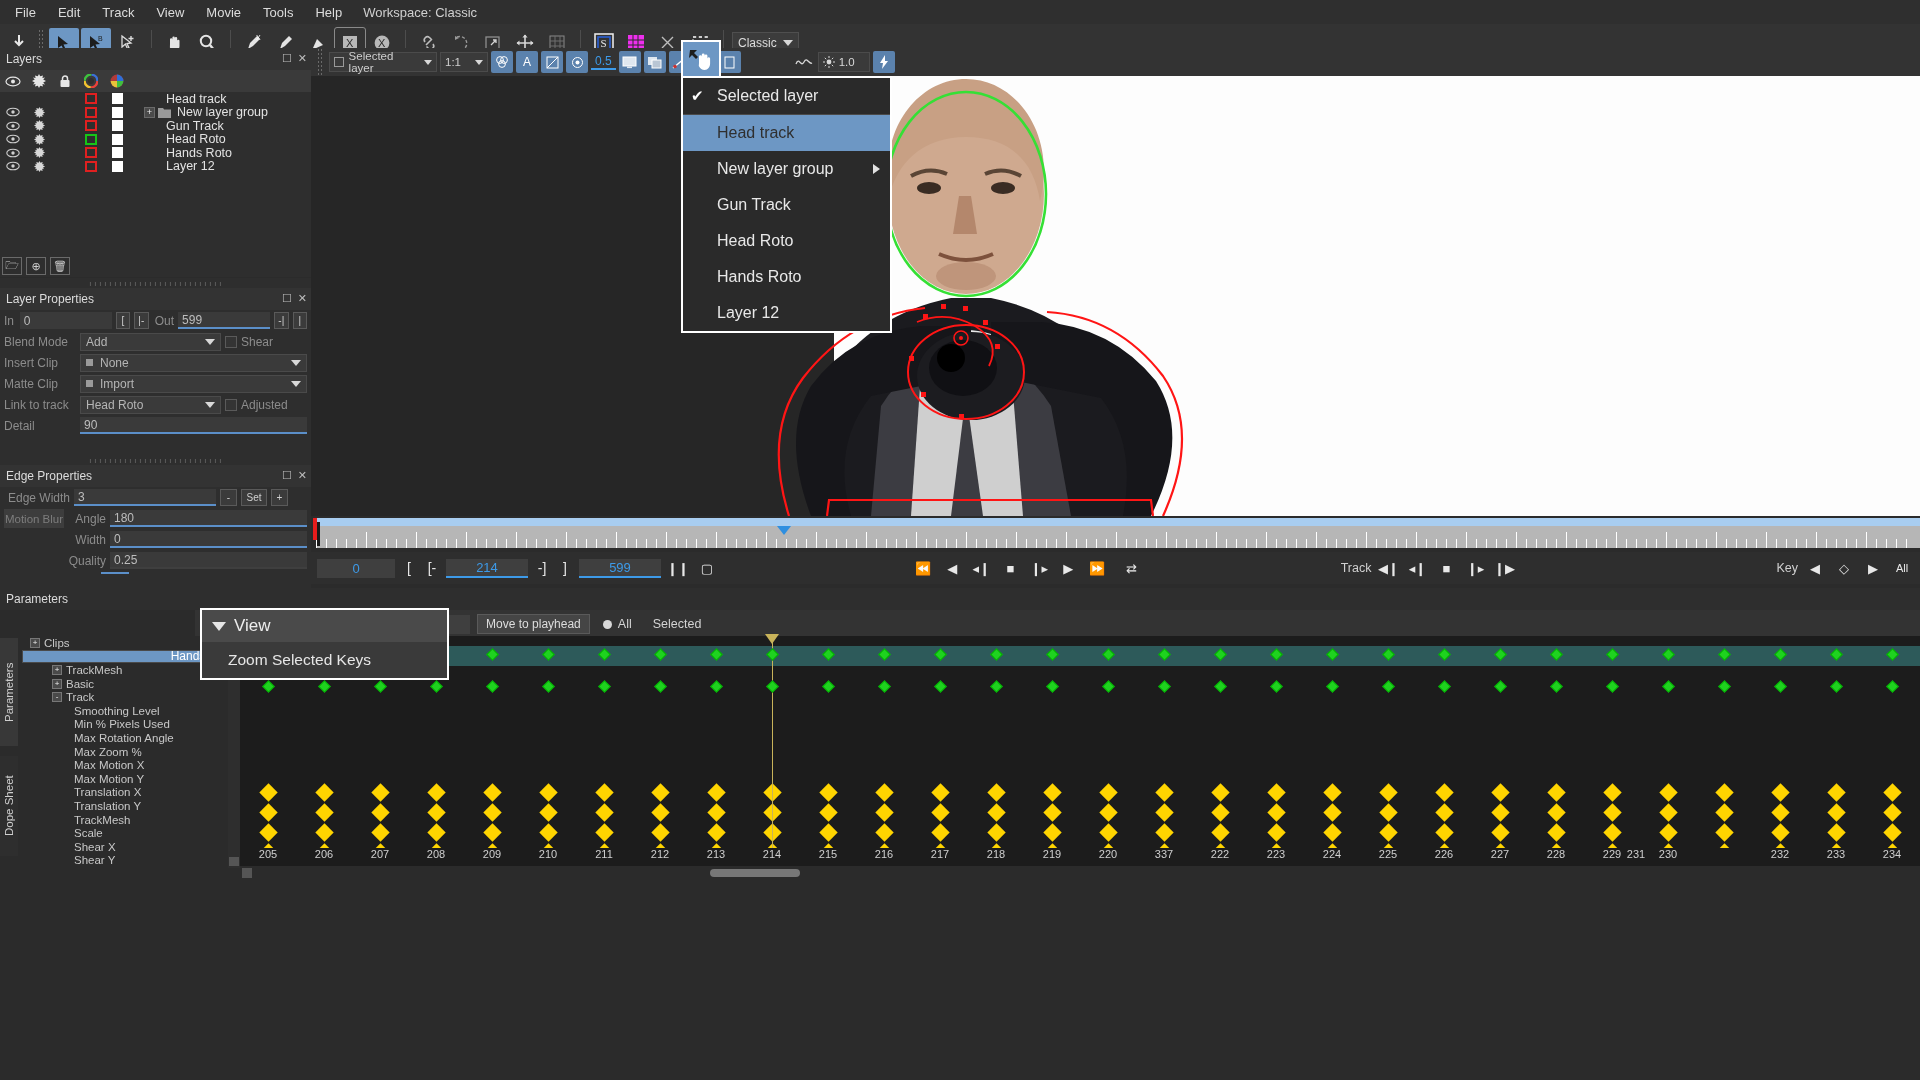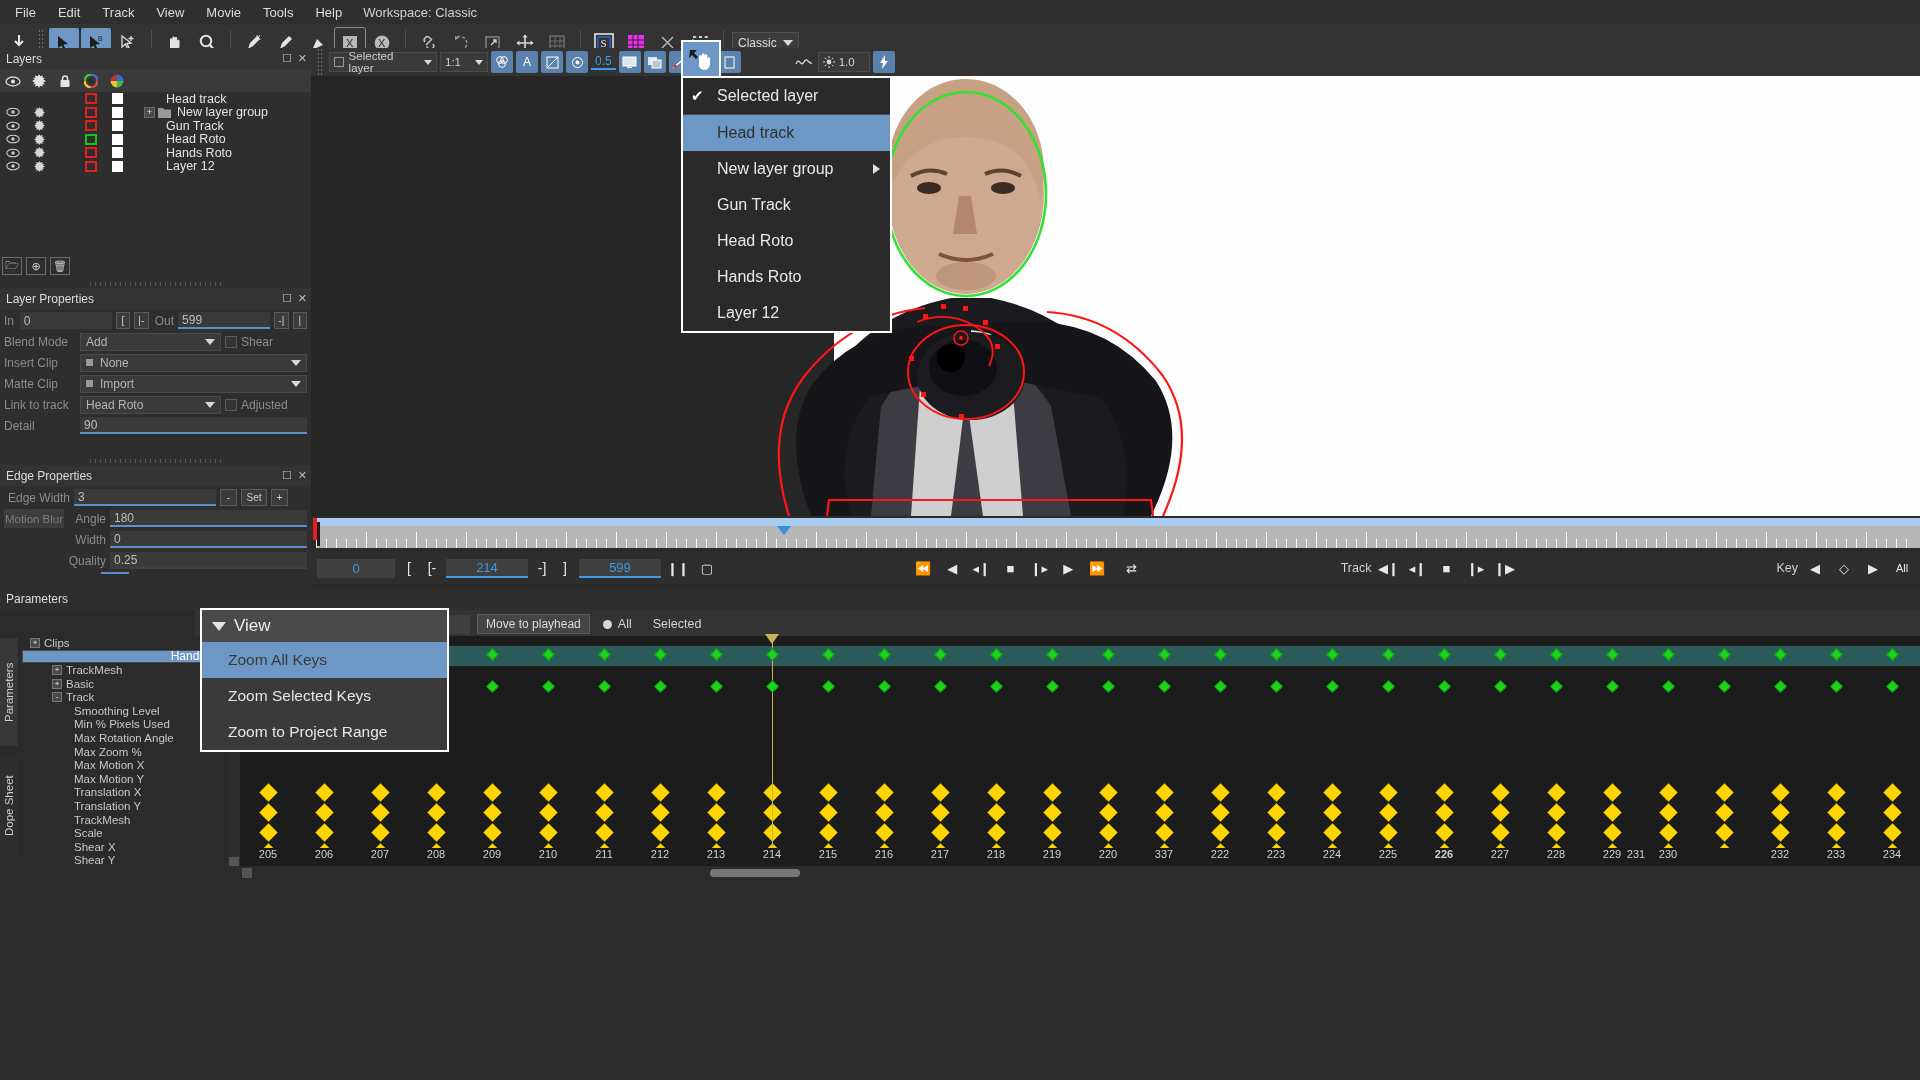--- a/index.html
+++ b/index.html
@@ -1258,21 +1258,21 @@
       <span class="flab" style="left: 644px;">216</span>
       <span class="flab" style="left: 700px;">217</span>
       <span class="flab" style="left: 756px;">218</span>
       <span class="flab" style="left: 812px;">219</span>
       <span class="flab" style="left: 868px;">220</span>
       <span class="flab" style="left: 924px;">337</span>
       <span class="flab" style="left: 980px;">222</span>
       <span class="flab" style="left: 1036px;">223</span>
       <span class="flab" style="left: 1092px;">224</span>
       <span class="flab" style="left: 1148px;">225</span>
-      <span class="flab" style="left: 1204px; font-weight: bold;">226</span>
+      <span class="flab" style="left: 1204px;">226</span>
       <span class="flab" style="left: 1260px;">227</span>
       <span class="flab" style="left: 1316px;">228</span>
       <span class="flab" style="left: 1372px;">229</span>
       <span class="flab" style="left: 1428px;">230</span>
       <span class="flab" style="left: 1396px;">231</span>
       <span class="flab" style="left: 1540px;">232</span>
       <span class="flab" style="left: 1596px;">233</span>
       <span class="flab" style="left: 1652px;">234</span>
     </div>
   <div id="hscroll">
@@ -1318,19 +1318,17 @@
       <span style="width:20px;"></span>
       <span>Layer 12</span>
     </div>
   </div>
 
   <div id="viewmenu">
     <div class="vhdr">
       <span class="tri-d"></span>
       <span>View</span>
     </div>
-    <div class="vrow hl">Zoom All Keys</div>
     <div class="vrow">Zoom Selected Keys</div>
-    <div class="vrow">Zoom to Project Range</div>
   </div>
 
 <div style="position: absolute; left: 765px; top: 634px; width: 0px; height: 0px; border-left: 7px solid transparent; border-right: 7px solid transparent; border-top: 10px solid rgb(200, 179, 90); z-index: 5;"></div>
   </div>
 
 </body></html>

